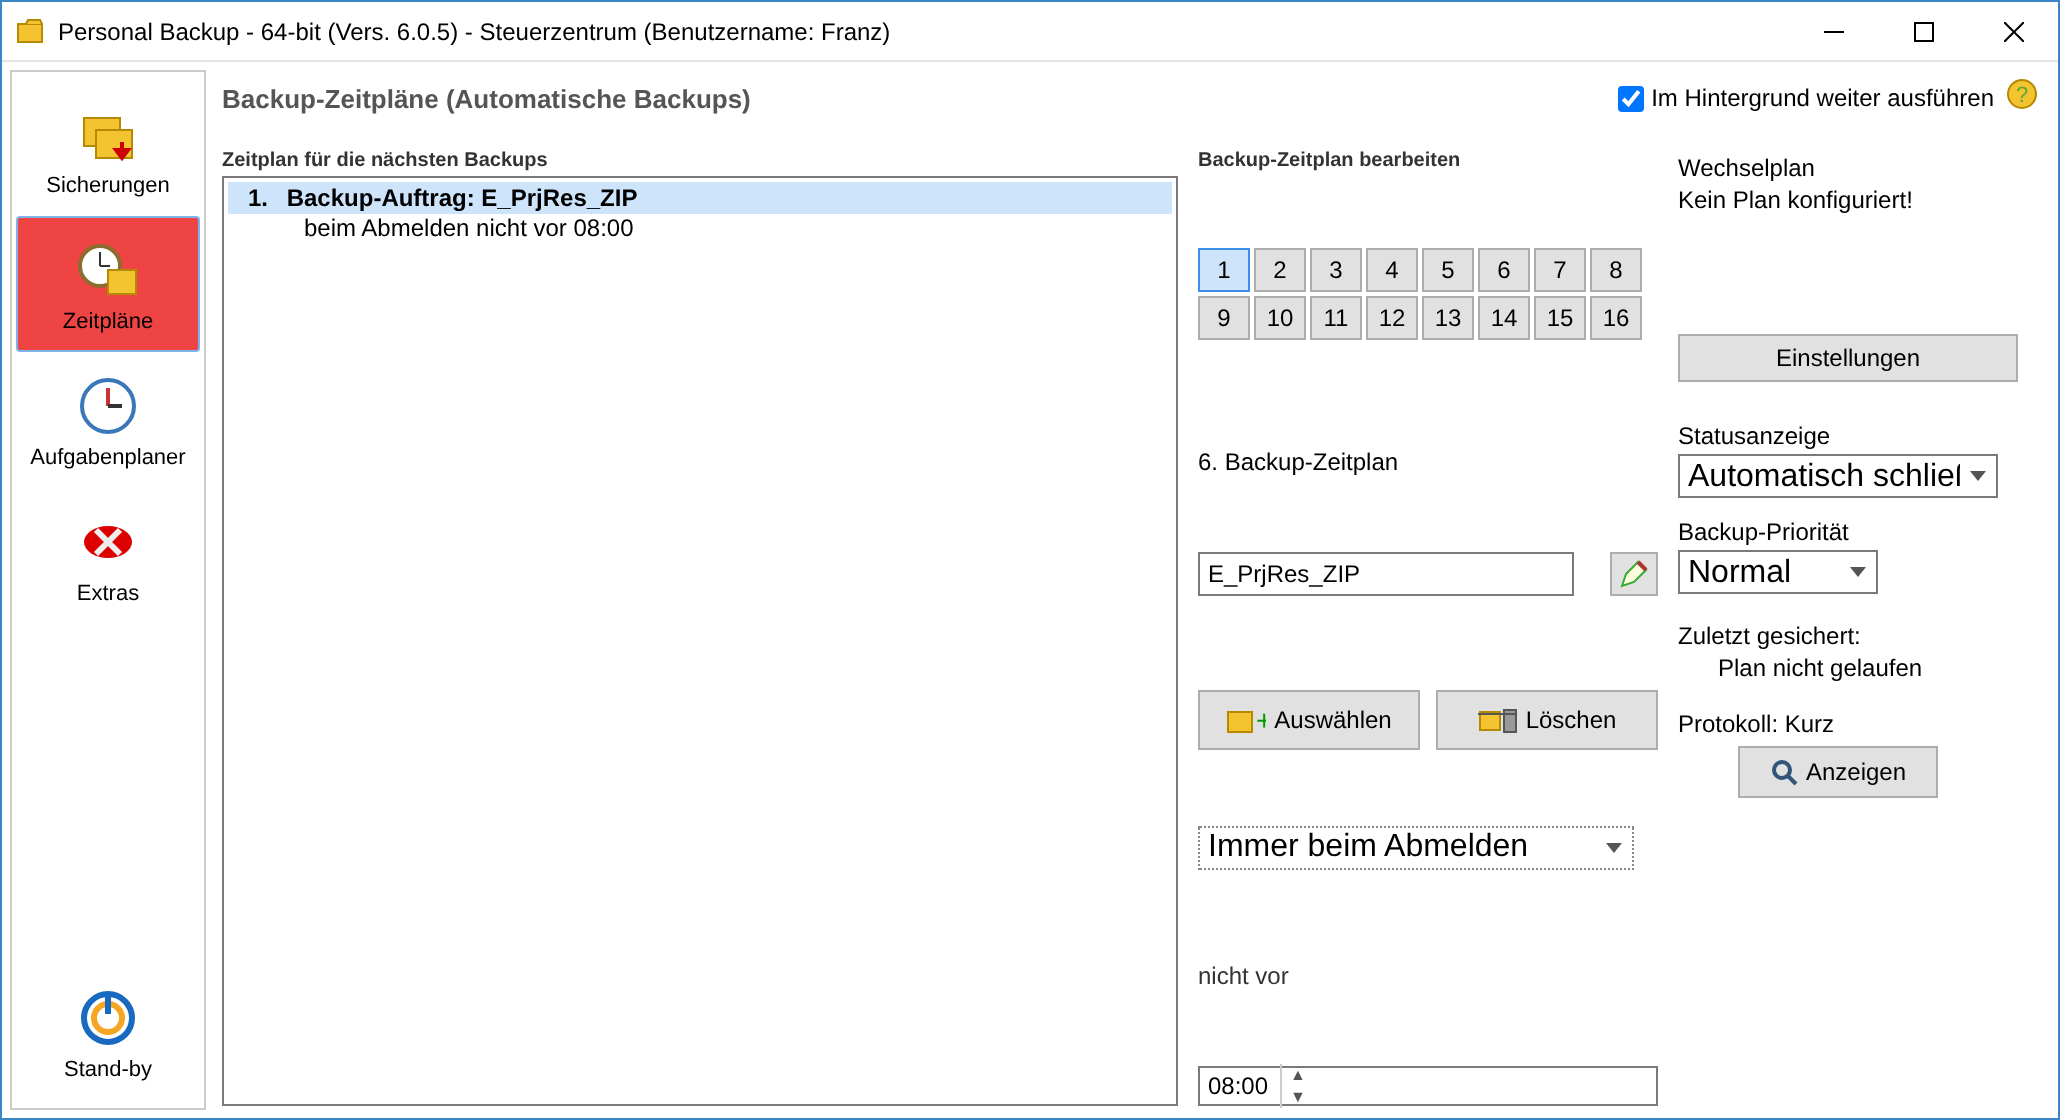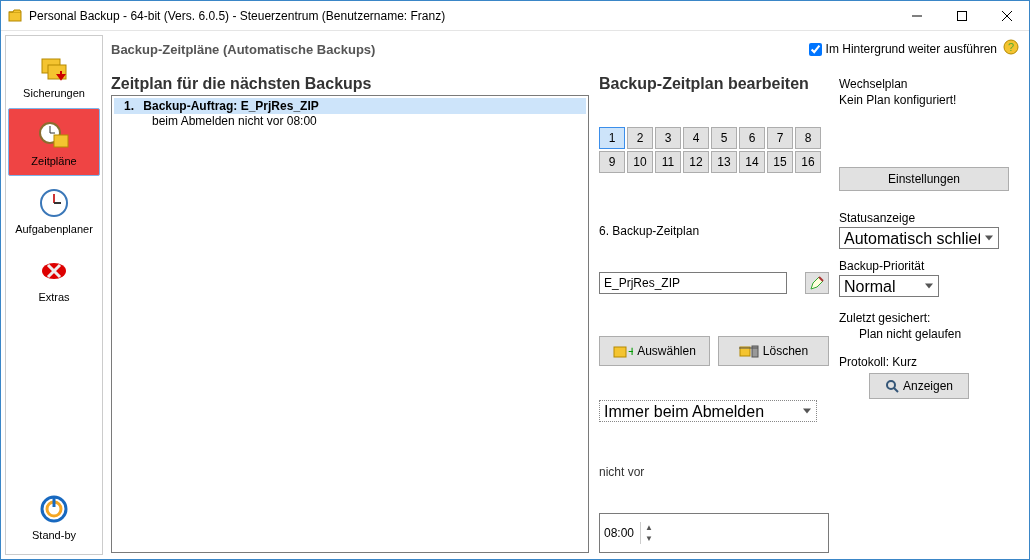--- a/index.html
+++ b/index.html
@@ -22,21 +22,21 @@
 .header-row .spacer { flex: 1; }
 .chk { display: flex; align-items: center; font-size: 12px; gap: 4px; }
 .chk input { width: 13px; height: 13px; }
 .help-icon { margin-left: 6px; }
 
 .cols { display: flex; gap: 10px; margin-top: 14px; flex: 1; }
 .left-col { width: 478px; display: flex; flex-direction: column; }
 .mid-col { width: 230px; display: flex; flex-direction: column; justify-content: space-between; }
 .right-col { width: 170px; display: flex; flex-direction: column; }
 
-.label-b { font-size: 16px; font-weight: bold; color: #333; }
+.label-b { font-size: 10px; font-weight: bold; color: #333; }
 .label { font-size: 12px; color: #333; }
 
 .listbox { border: 1px solid #7a7a7a; background: #fff; flex: 1; margin-top: 2px; font-size: 12px; padding: 2px 2px; min-height: 440px; }
 .list-row { padding: 1px 2px; }
 .list-row .idx { display: inline-block; width: 24px; text-align: right; font-weight: bold; padding-right: 6px;}
 .list-row.sel { background: #cde4fa; }
 .list-sub { padding-left: 38px; font-size: 12px; }
 
 .numgrid { display: grid; grid-template-columns: repeat(8, 26px); grid-template-rows: 22px 22px; gap: 2px; margin-top: 2px; }
 .numbtn { border: 1px solid #adadad; background: #e1e1e1; font-size: 12px; display: flex; align-items: center; justify-content: center; }
@@ -48,21 +48,21 @@
 .edit-btn { width: 24px; height: 22px; border: 1px solid #adadad; background: #e1e1e1; display:flex; align-items:center; justify-content:center;}
 .btn { border: 1px solid #adadad; background: #e1e1e1; font-size: 12px; height: 30px; display: flex; align-items: center; justify-content: center; gap: 4px; padding: 0 8px; }
 .btn-row { display: flex; gap: 8px; margin-top: 10px; }
 .btn-row .btn { flex: 1; }
 
 .select { border: 1px solid #7a7a7a; background: #fff; font-size: 16px; height: 22px; padding: 0 18px 0 4px; appearance: none; position: relative; width: 100%; }
 .sel-wrap { position: relative; display: inline-block; }
 .sel-wrap::after { content: ""; position: absolute; right: 6px; top: 50%; width: 0; height: 0; border-left: 4px solid transparent; border-right: 4px solid transparent; border-top: 5px solid #555; transform: translateY(-50%); }
 .dashed { border: 1px dotted #888; }
 
-.spinner { display: inline-flex; border: 1px solid #7a7a7a; height: 40px; background: #fff; align-items:center;}
+.spinner { display: inline-flex; border: 1px solid #7a7a7a; height: 20px; background: #fff; align-items:center;}
 .spinner input { border: 0; width: 40px; font-size: 12px; padding: 2px 4px; outline: none; }
 .spinner .arrows { display: flex; flex-direction: column; border-left: 1px solid #ccc; }
 .spinner .arrows div { width: 16px; height: 11px; display: flex; align-items: center; justify-content: center; font-size: 8px; color: #555; }
 
 .rlabel { font-size: 12px; margin-top: 2px; }
 .btn-wide { width: 100%; height: 24px; border: 1px solid #adadad; background: #e1e1e1; font-size: 12px; display:flex; align-items:center; justify-content:center; gap:4px;}
 </style>
 </head>
 <body>
 

